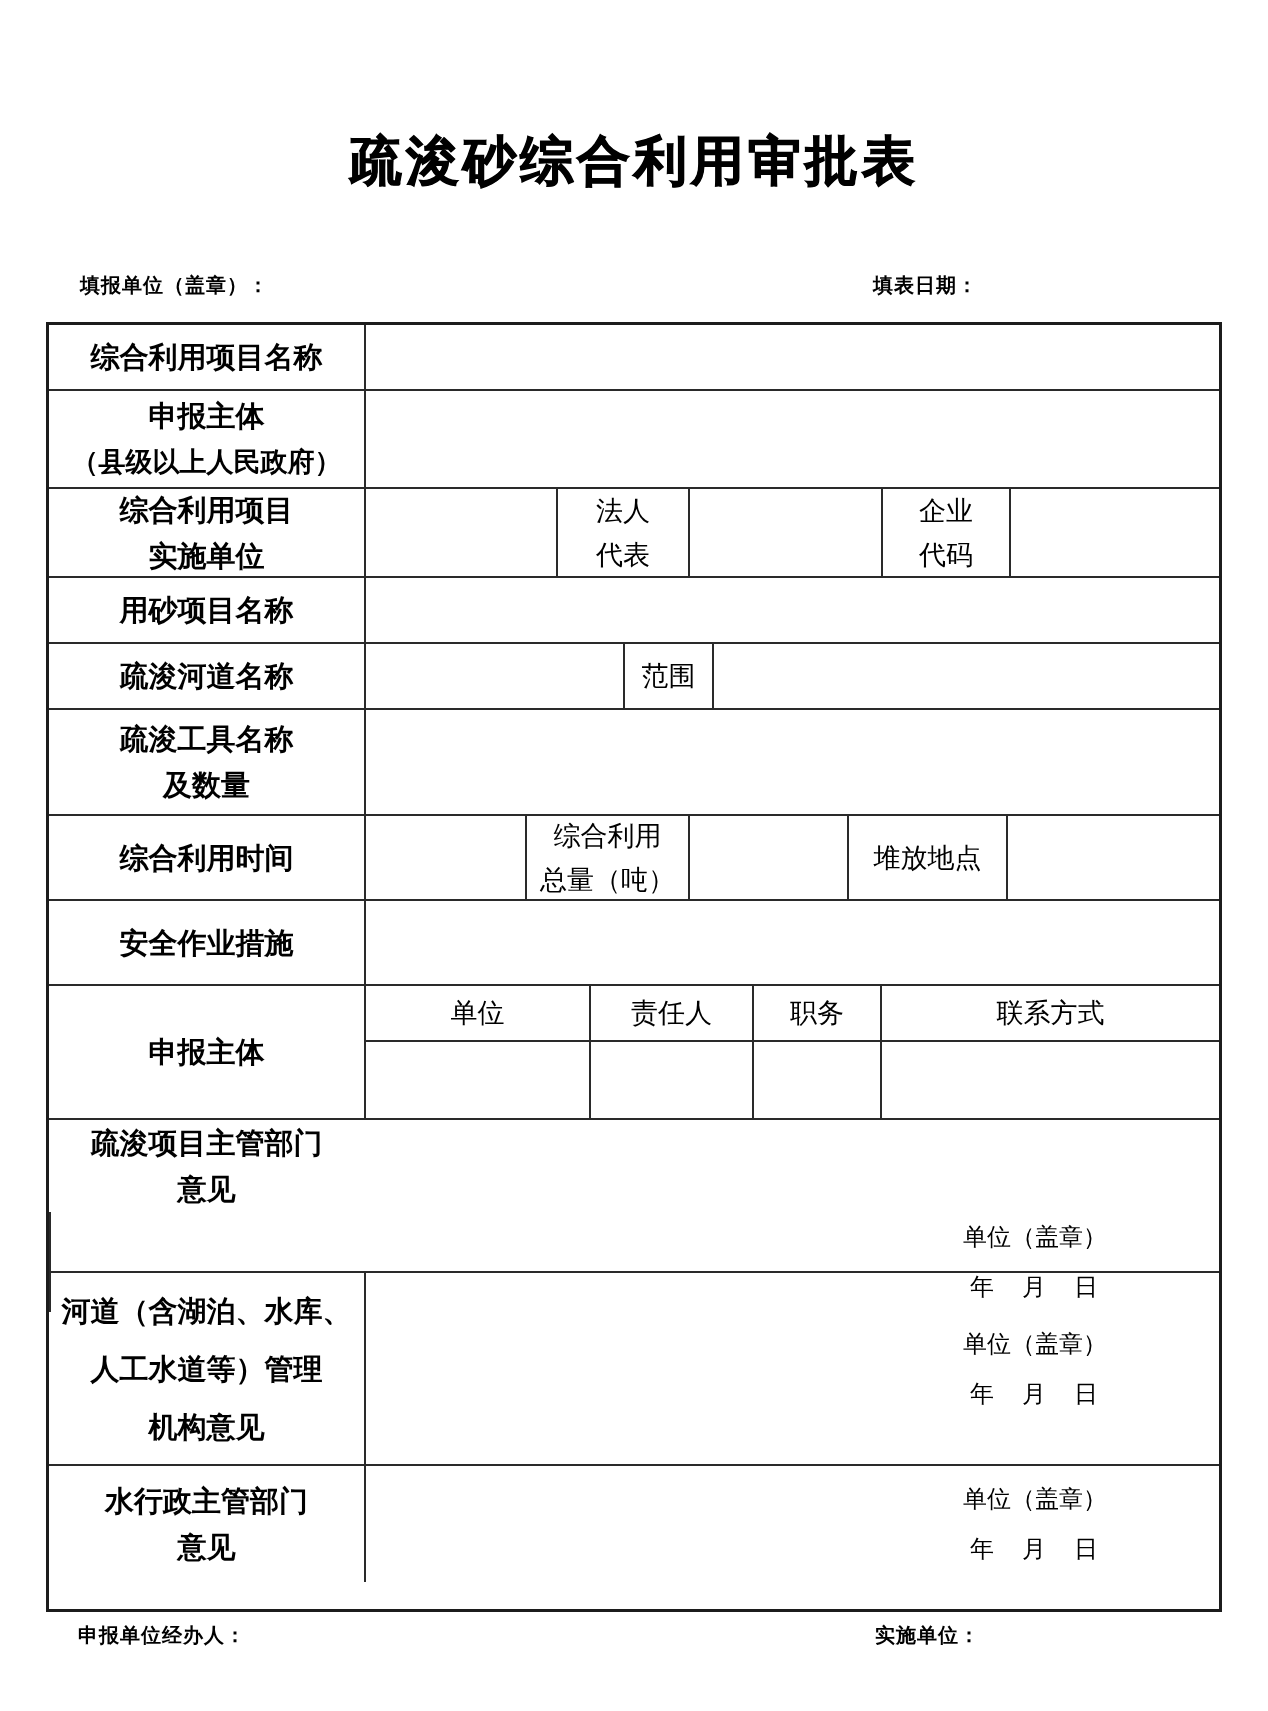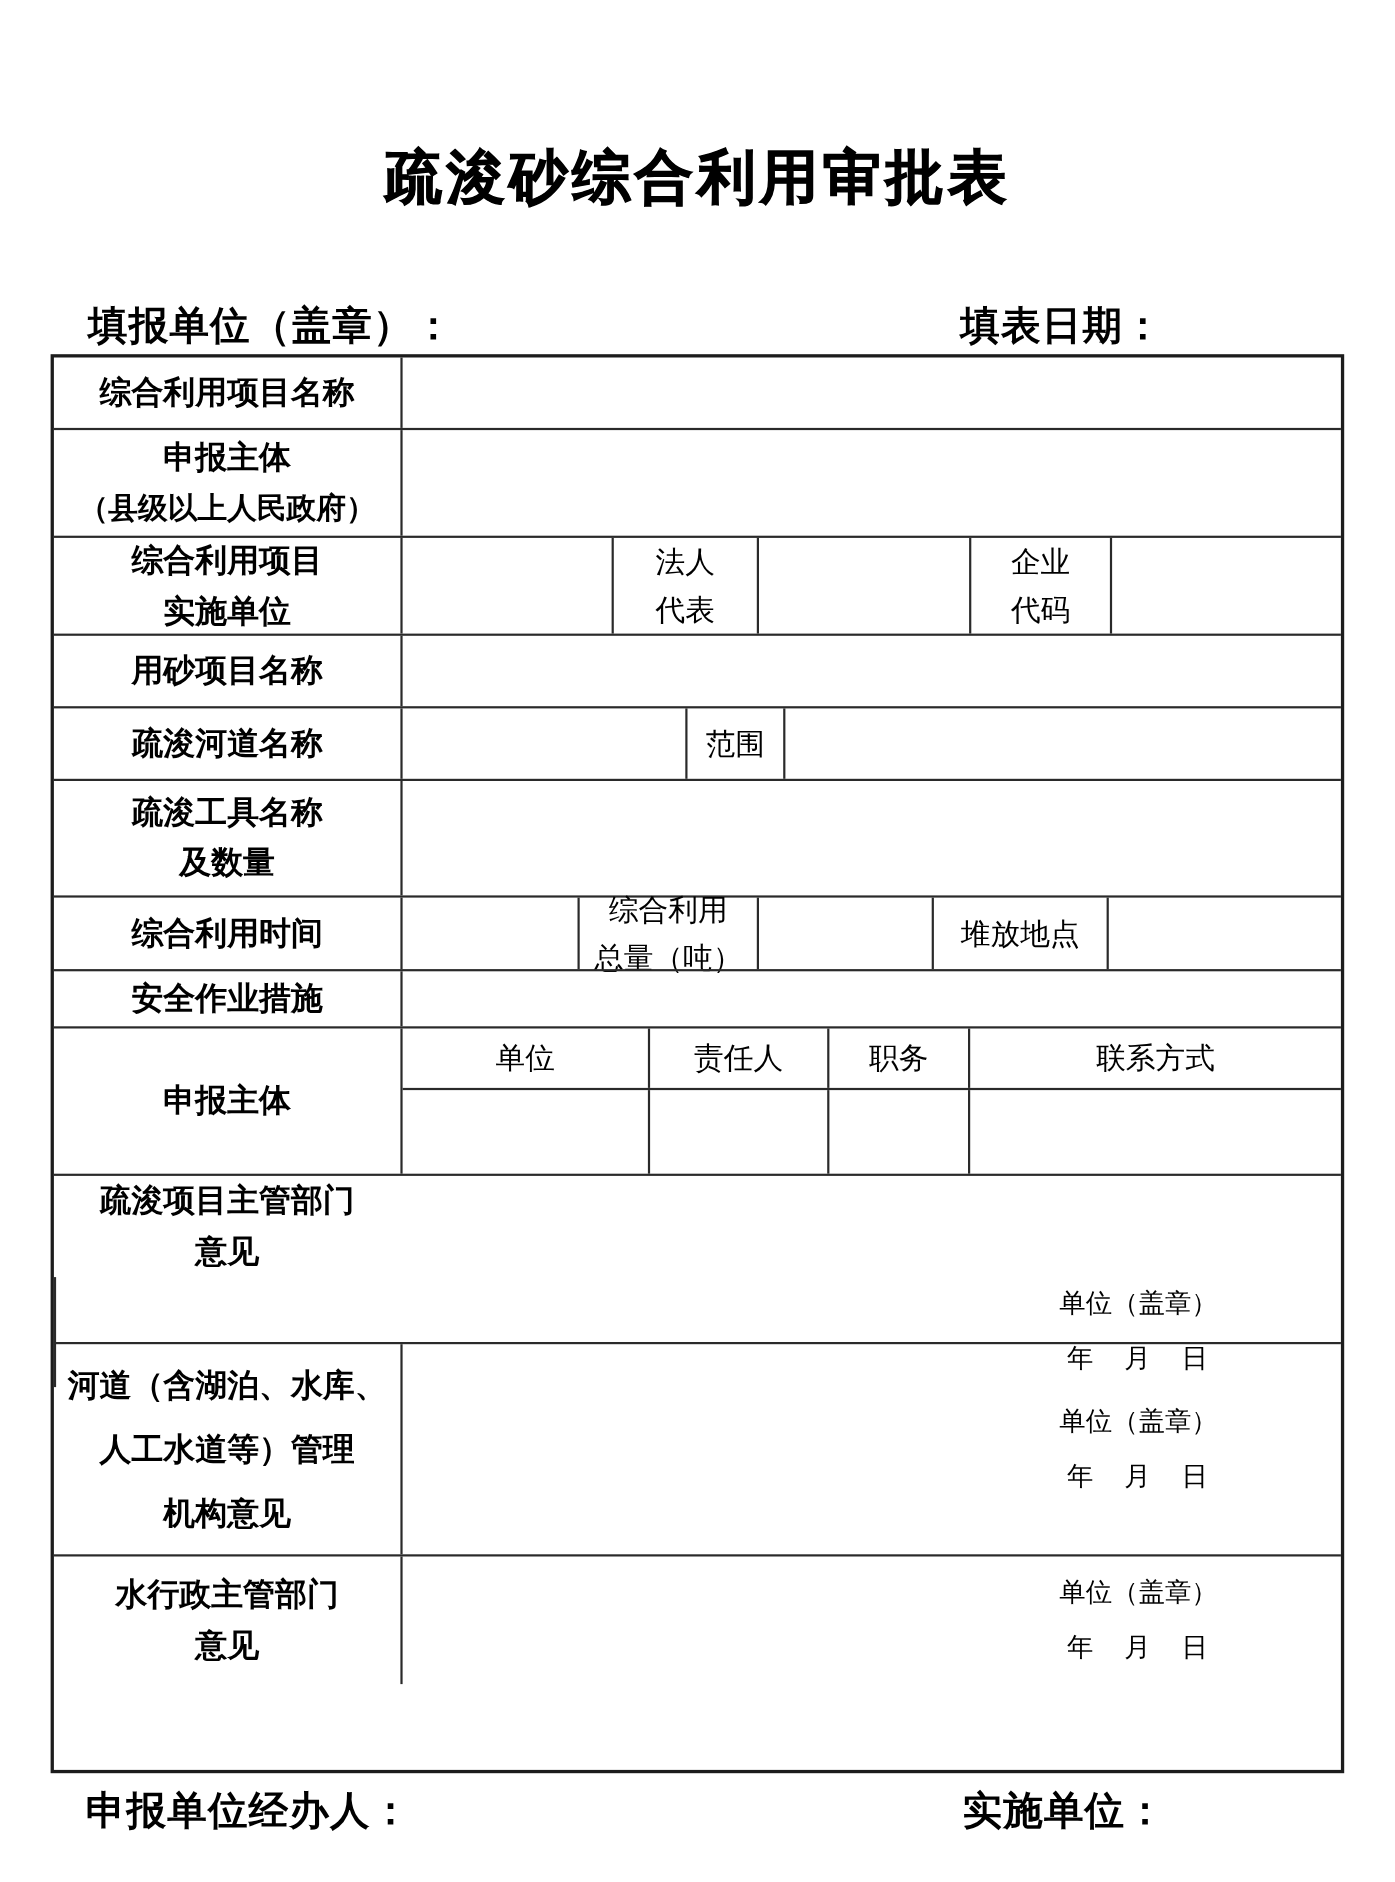--- a/index.html
+++ b/index.html
@@ -10,21 +10,21 @@
   }
   .abs{position:absolute;}
   
   .doc-title{
     top:126px;left:0;width:1268px;text-align:center;
     font-family:"Liberation Serif","DejaVu Serif",serif;
     font-weight:900;font-size:53px;letter-spacing:4px;
     -webkit-text-stroke:1px #000;
   }
   
-  .meta{font-size:36px;font-weight:600;letter-spacing:1px;}
+  .meta{font-size:20px;font-weight:600;letter-spacing:1px;}
   
   .tbl{
     left:46px;top:322px;width:1176px;height:1290px;
     border:3px solid #1c1c1c;box-sizing:border-box;
     display:flex;flex-direction:column;background:#fff;
   }
   .row{display:flex;box-sizing:border-box;border-top:2px solid #2a2a2a;flex:none;}
   .row:first-child{border-top:none;}
   .c{
     box-sizing:border-box;border-left:2px solid #2a2a2a;
@@ -111,33 +111,33 @@
   </div>
 
   <div class="row" style="height:106px;">
     <div class="c lab">
       <div>疏浚工具名称</div>
       <div>及数量</div>
     </div>
     <div class="c fill"></div>
   </div>
 
-  <div class="row" style="height:67px;">
+  <div class="row" style="height:85px;">
     <div class="c lab">综合利用时间</div>
     <div class="c" style="width:161px;"></div>
     <div class="c inner" style="width:163px;line-height:44px;">
       <div>综合利用</div>
       <div>总量（吨）</div>
     </div>
     <div class="c" style="width:159px;"></div>
     <div class="c inner" style="width:159px;">堆放地点</div>
     <div class="c fill"></div>
   </div>
 
-  <div class="row" style="height:52px;">
+  <div class="row" style="height:85px;">
     <div class="c lab">安全作业措施</div>
     <div class="c fill"></div>
   </div>
 
   <div class="row" style="height:134px;">
     <div class="c lab">申报主体</div>
     <div class="subwrap">
       <div class="subrow head">
         <div class="c inner" style="width:223px;">单位</div>
         <div class="c inner" style="width:163px;">责任人</div>

